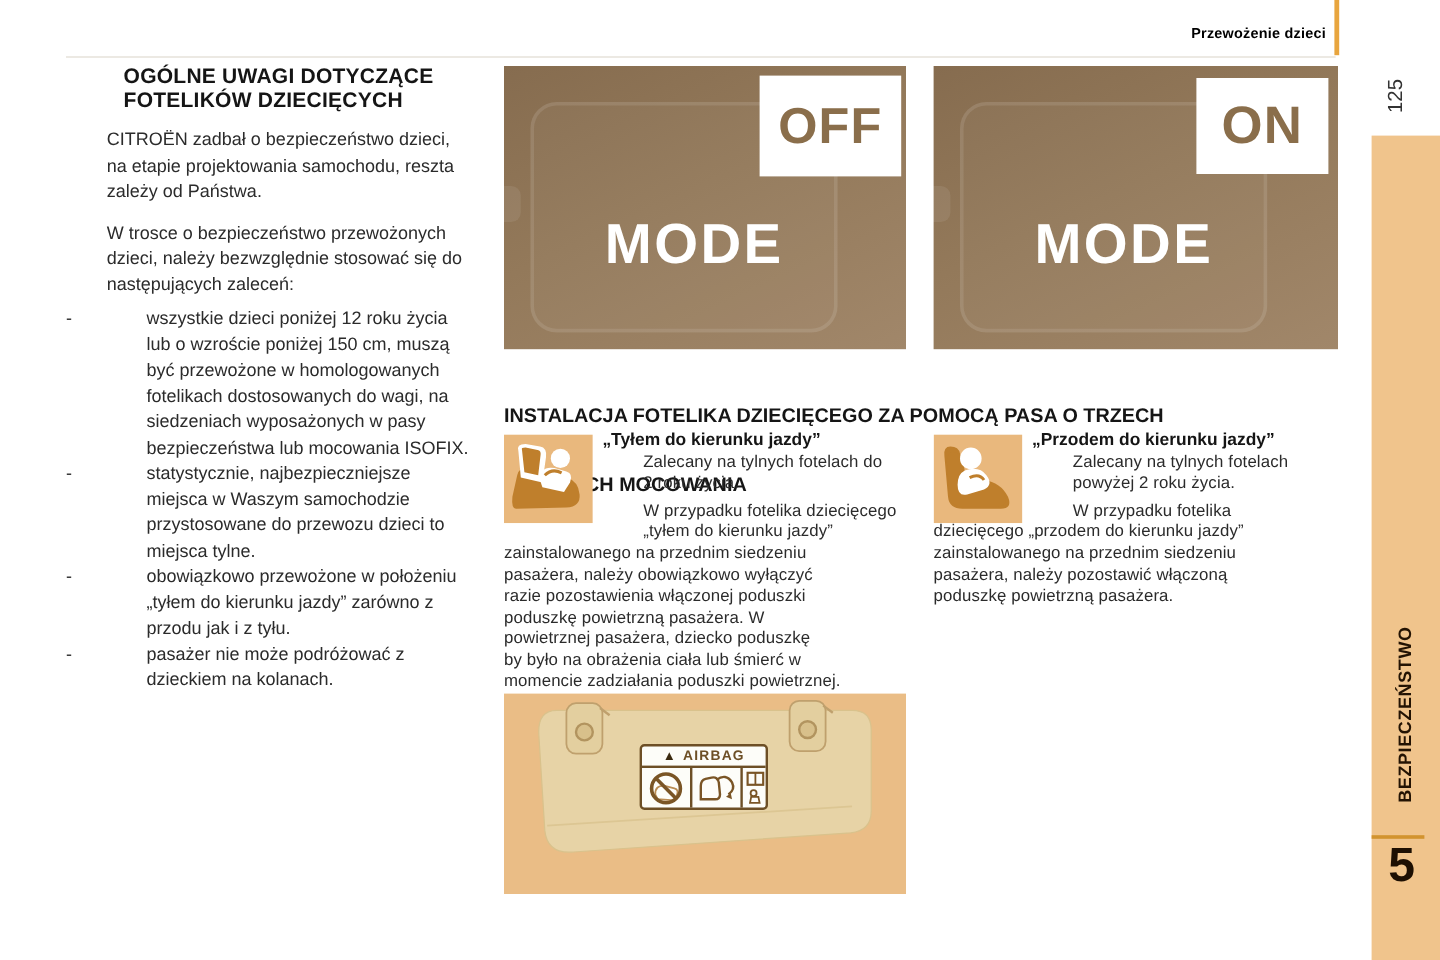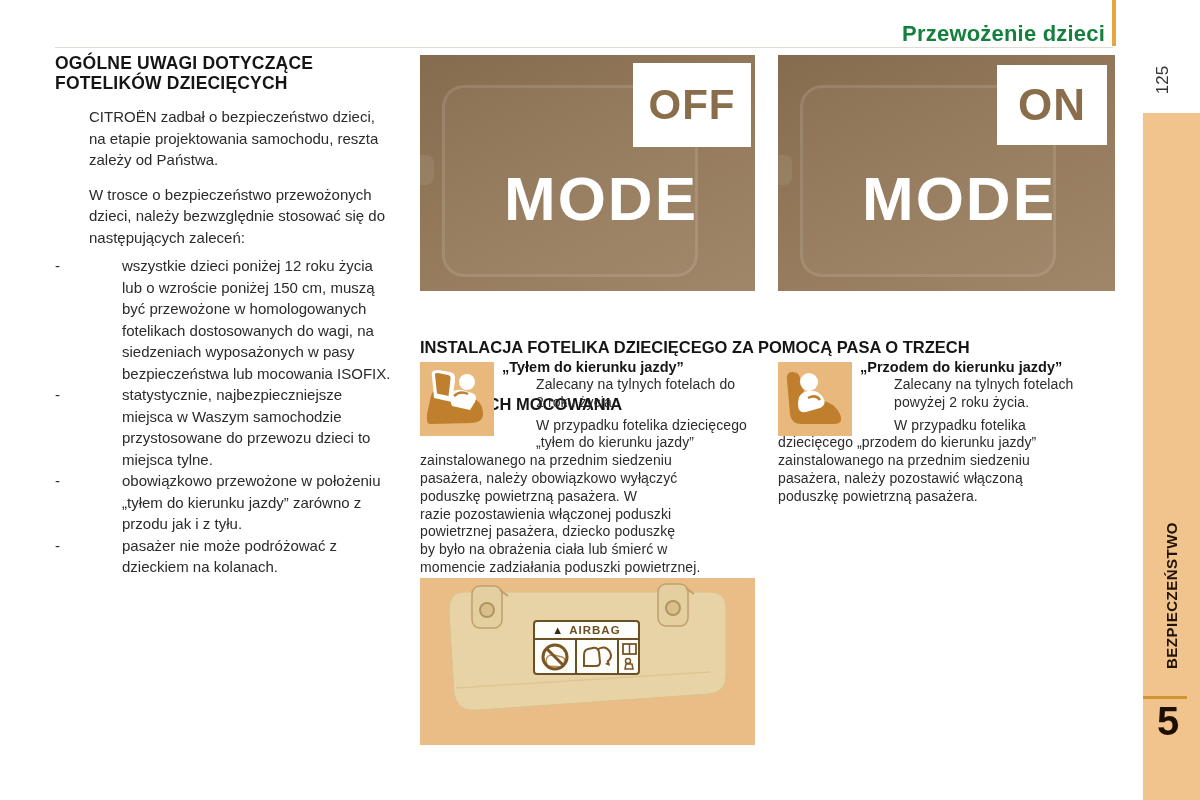--- a/index.html
+++ b/index.html
@@ -4,41 +4,41 @@
 <style>
   html,body { margin:0; padding:0; background:#e9e9e9; }
   #page {
     position:relative; width:1200px; height:800px; margin:0 auto;
     background:#ffffff; overflow:hidden;
     font-family:"Liberation Sans", sans-serif; color:#2b2b2b;
   }
   
   .header-title {
     position:absolute; top:21px; left:0; width:1105px; text-align:right;
-    font-size:22px; font-weight:bold; color:#15803d; letter-spacing:.2px;
+    font-size:12px; font-weight:bold; color:#000000; letter-spacing:.2px;
   }
   .accent-bar { position:absolute; left:1112px; top:0; width:4px; height:46px; background:#e8a53e; }
   .header-rule { position:absolute; left:55px; top:47px; width:1058px; height:1px; background:#d6cec0; opacity:.75; }
   .page-number {
     position:absolute; left:1140px; top:56px; width:46px; height:48px;
     display:flex; align-items:center; justify-content:center;
   }
   .page-number span { transform:rotate(-90deg); font-size:17px; color:#333; white-space:nowrap; }
   
   .chapter-sidebar { position:absolute; left:1143px; top:113px; width:57px; height:687px; background:#f0c48c; }
   .chapter-label {
     position:absolute; left:1143px; top:470px; width:57px; height:250px;
     display:flex; align-items:center; justify-content:center;
   }
   .chapter-label span { transform:rotate(-90deg); white-space:nowrap; font-size:15px; font-weight:bold; color:#231303; letter-spacing:.5px; }
   .chapter-rule { position:absolute; left:1143px; top:696px; width:44px; height:3px; background:#d2932f; }
   .chapter-number { position:absolute; left:1143px; top:699px; width:50px; text-align:center; font-size:40px; font-weight:bold; color:#1d0f02; }
   
   .left-col { position:absolute; left:55px; top:53px; width:380px; }
-  .h1 { font-size:17.5px; font-weight:bold; color:#151515; line-height:20px; letter-spacing:.2px; }
+  .h1 { font-size:17.5px; font-weight:bold; color:#151515; line-height:20px; letter-spacing:.2px;margin-left:48px; }
   .left-col .para { margin-top:13px; }
   .doc-line { font-size:15px; line-height:21.5px; white-space:nowrap;margin-left:34px; }
   .bullets { margin-top:7px; }
   .bullet { display:flex; }
   .bullet .dash { width:33px; flex:0 0 33px; font-size:15px; line-height:21.5px; }
   
   .mode-img {
     position:absolute; top:55px; height:236px;
     background:linear-gradient(155deg,#866c4f 0%, #93795a 45%, #a1876a 100%);
   }
@@ -49,21 +49,21 @@
     border:3px solid rgba(255,255,255,.10); border-radius:22px;
     background:rgba(255,255,255,.03);
   }
   .mode-tab { position:absolute; left:-1px; top:100px; width:15px; height:30px; background:rgba(255,255,255,.08); border-radius:0 8px 8px 0; }
   .mode-badge {
     position:absolute; top:8px; right:4px; width:118px; height:84px; background:#ffffff;
     display:flex; align-items:center; justify-content:center;
     font-size:42px; font-weight:bold; color:#8a6e4b; letter-spacing:1px;
   }
   #on-img .mode-badge { top:10px; right:8px; width:110px; height:80px; font-size:44px; }
-  .mode-word { position:absolute; left:84px; top:108px; font-size:62px; font-weight:bold; color:#ffffff; letter-spacing:2px; }
+  .mode-word { position:absolute; left:84px; top:120px; font-size:47px; font-weight:bold; color:#ffffff; letter-spacing:2px; }
   
   .install-heading { position:absolute; left:420px; top:301px; font-size:16.5px; font-weight:bold; color:#151515; line-height:21px; }
   .install-heading div { white-space:nowrap;margin-top:36px; }
   .install-col { position:absolute; top:358px; }
   #col-rear { left:420px; width:340px; }
   #col-front { left:778px; width:345px; }
   .seat-icon { position:absolute; left:0; top:4px; width:74px; height:74px; }
   .col-title { padding-left:82px; font-size:14.5px; font-weight:bold; color:#151515; line-height:18px; white-space:nowrap; }
   .ind-block { padding-left:116px; }
   .gap-top { margin-top:5px; }
@@ -191,22 +191,22 @@
         <div class="col-line">Zalecany na tylnych fotelach do</div>
         <div class="col-line">2 roku życia.</div>
       </div>
     <div class="ind-block gap-top">
         <div class="col-line">W przypadku fotelika dziecięcego</div>
         <div class="col-line">„tyłem do kierunku jazdy”</div>
       </div>
     <div>
         <div class="col-line">zainstalowanego na przednim siedzeniu</div>
         <div class="col-line">pasażera, należy obowiązkowo wyłączyć</div>
+        <div class="col-line">razie pozostawienia włączonej poduszki</div>
         <div class="col-line">poduszkę powietrzną pasażera. W</div>
-        <div class="col-line">razie pozostawienia włączonej poduszki</div>
         <div class="col-line">powietrznej pasażera, dziecko poduszkę</div>
         <div class="col-line">by było na obrażenia ciała lub śmierć w</div>
         <div class="col-line">momencie zadziałania poduszki powietrznej.</div>
       </div>
   </div>
 
   <div class="install-col" id="col-front">
     <svg class="seat-icon" viewBox="0 0 74 74">
       <rect x="0" y="0" width="74" height="74" fill="#e9b87d"></rect>
       <path d="M14 10 Q8 10 9 18 L12 52 Q13 62 24 62 L56 62 Q66 62 62 52 Q56 40 42 38 L26 36 L22 16 Q21 10 14 10 Z" fill="#bf7f2c"></path>

